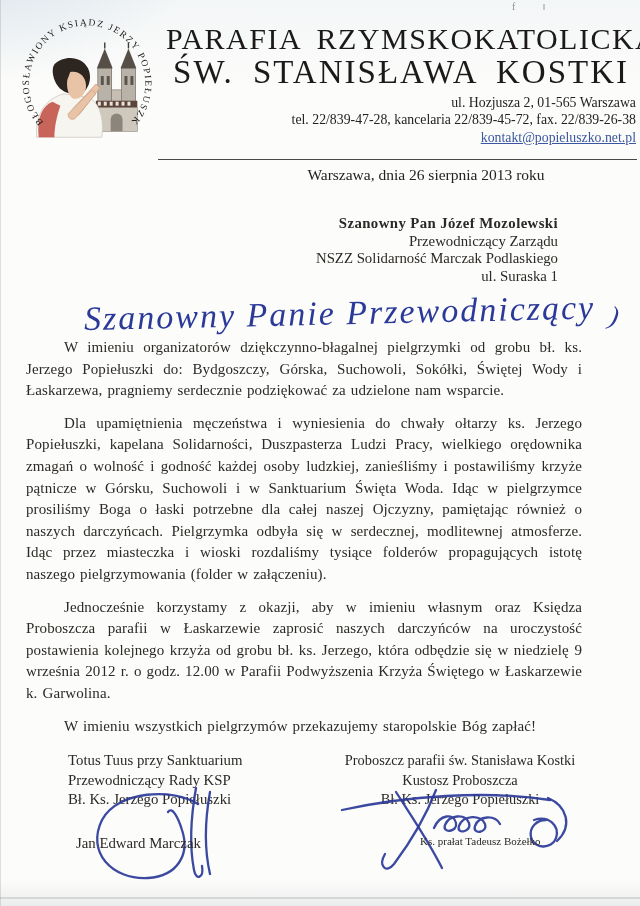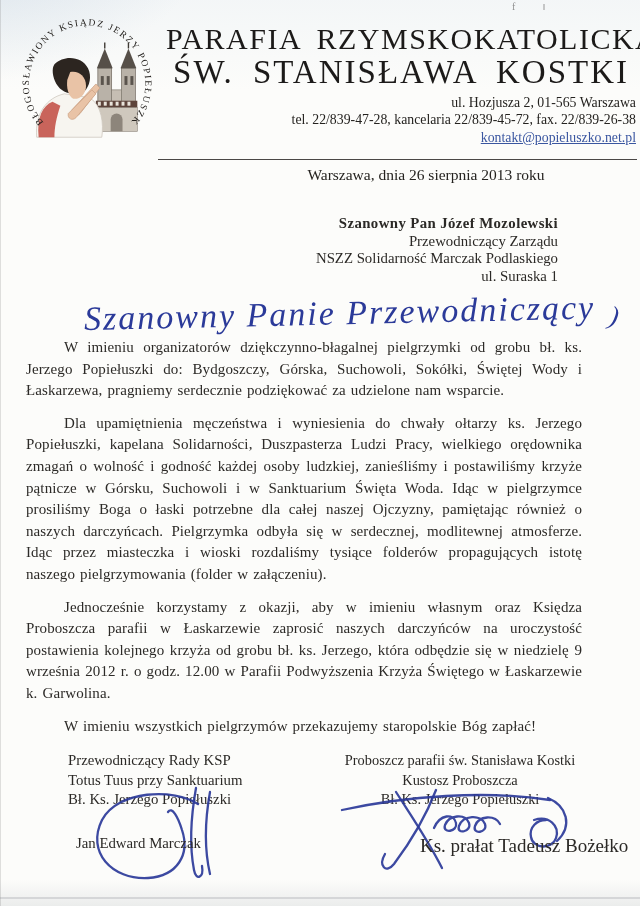--- a/index.html
+++ b/index.html
@@ -28,21 +28,21 @@
   .salutation{position:absolute;left:84px;top:294px;font-family:"Liberation Serif",serif;font-style:italic;
     font-size:34px;color:#2b3a99;transform:rotate(-1.3deg);letter-spacing:2px;white-space:nowrap;}
   .salutation .flourish{display:inline-block;font-size:27px;margin-left:16px;transform:rotate(14deg) translateY(7px);}
   
   .body{position:absolute;left:26px;top:337px;width:556px;}
   .body p{margin:0 0 11px 0;text-align:justify;text-indent:38px;font-size:15px;line-height:21.6px;word-spacing:1.2px;letter-spacing:0.1px;color:#2c2a27;}
   
   .sig-left-titles{position:absolute;left:68px;top:751px;font-size:14.8px;line-height:19.6px;color:#2b2926;}
   .sig-left-name{position:absolute;left:76px;top:835px;font-size:14.8px;color:#2b2926;text-align:right;}
   .sig-right-titles{position:absolute;left:334px;top:751px;width:252px;text-align:center;font-size:14.4px;line-height:19.6px;color:#2b2926;white-space:nowrap;}
-  .sig-right-name{position:absolute;left:420px;top:835px;font-size:19px;color:#2b2926;}
+  .sig-right-name{position:absolute;left:420px;top:835px;font-size:11px;color:#2b2926;}
   .sig-ink{position:absolute;pointer-events:none;}
   .sig-ink path{fill:none;stroke:#2b3a99;stroke-width:2.3;stroke-linecap:round;opacity:0.92;}
   
   .stray{position:absolute;left:512px;top:1px;font-size:10px;color:#8f8f8f;}
   .stray2{position:absolute;left:543px;top:4px;width:2px;height:6px;background:rgba(150,150,150,0.5);}
   .scanline{position:absolute;left:0;right:0;top:897px;height:1.6px;background:rgba(168,172,176,0.38);}
   .edge{position:absolute;left:0;top:0;bottom:0;width:1px;background:rgba(130,130,130,0.25);}
 </style>
 </head>
 <body>
@@ -118,22 +118,22 @@
   <div class="salutation"><span>Szanowny Panie Przewodniczący</span><span class="flourish">)</span></div>
 
   <div class="body">
     <p>W imieniu organizatorów dziękczynno-błagalnej pielgrzymki od grobu bł. ks. Jerzego Popiełuszki do: Bydgoszczy, Górska, Suchowoli, Sokółki, Świętej Wody i Łaskarzewa, pragniemy serdecznie podziękować za udzielone nam wsparcie.</p>
     <p>Dla upamiętnienia męczeństwa i wyniesienia do chwały ołtarzy ks. Jerzego Popiełuszki, kapelana Solidarności, Duszpasterza Ludzi Pracy, wielkiego orędownika zmagań o wolność i godność każdej osoby ludzkiej, zanieśliśmy i postawiliśmy krzyże pątnicze w Górsku, Suchowoli i w Sanktuarium Święta Woda. Idąc w pielgrzymce prosiliśmy Boga o łaski potrzebne dla całej naszej Ojczyzny, pamiętając również o naszych darczyńcach. Pielgrzymka odbyła się w serdecznej, modlitewnej atmosferze. Idąc przez miasteczka i wioski rozdaliśmy tysiące folderów propagujących istotę naszego pielgrzymowania (folder w załączeniu).</p>
     <p>Jednocześnie korzystamy z okazji, aby w imieniu własnym oraz Księdza Proboszcza parafii w Łaskarzewie zaprosić naszych darczyńców na uroczystość postawienia kolejnego krzyża od grobu bł. ks. Jerzego, która odbędzie się w niedzielę 9 września 2012 r. o godz. 12.00 w Parafii Podwyższenia Krzyża Świętego w Łaskarzewie k. Garwolina.</p>
     <p>W imieniu wszystkich pielgrzymów przekazujemy staropolskie Bóg zapłać!</p>
   </div>
 
   <div class="sig-left-titles">
+    <div>Totus Tuus przy Sanktuarium</div>
     <div>Przewodniczący Rady KSP</div>
-    <div>Totus Tuus przy Sanktuarium</div>
     <div>Bł. Ks. Jerzego Popiełuszki</div>
   </div>
   <svg class="sig-ink" style="left:78px;top:786px;" width="180" height="100" viewBox="0 0 180 100">
     <path d="M 120 18 C 96 2, 40 4, 24 34 C 8 66, 34 94, 70 92 C 100 90, 112 68, 104 44 C 100 31, 94 20, 90 26"></path>
     <path d="M 118 2 C 113 30, 111 58, 116 84 C 118 95, 126 92, 124 80"></path>
     <path d="M 132 6 C 127 34, 126 62, 132 88"></path>
   </svg>
   <div class="sig-left-name">Jan Edward Marczak</div>
 
   <div class="sig-right-titles">

